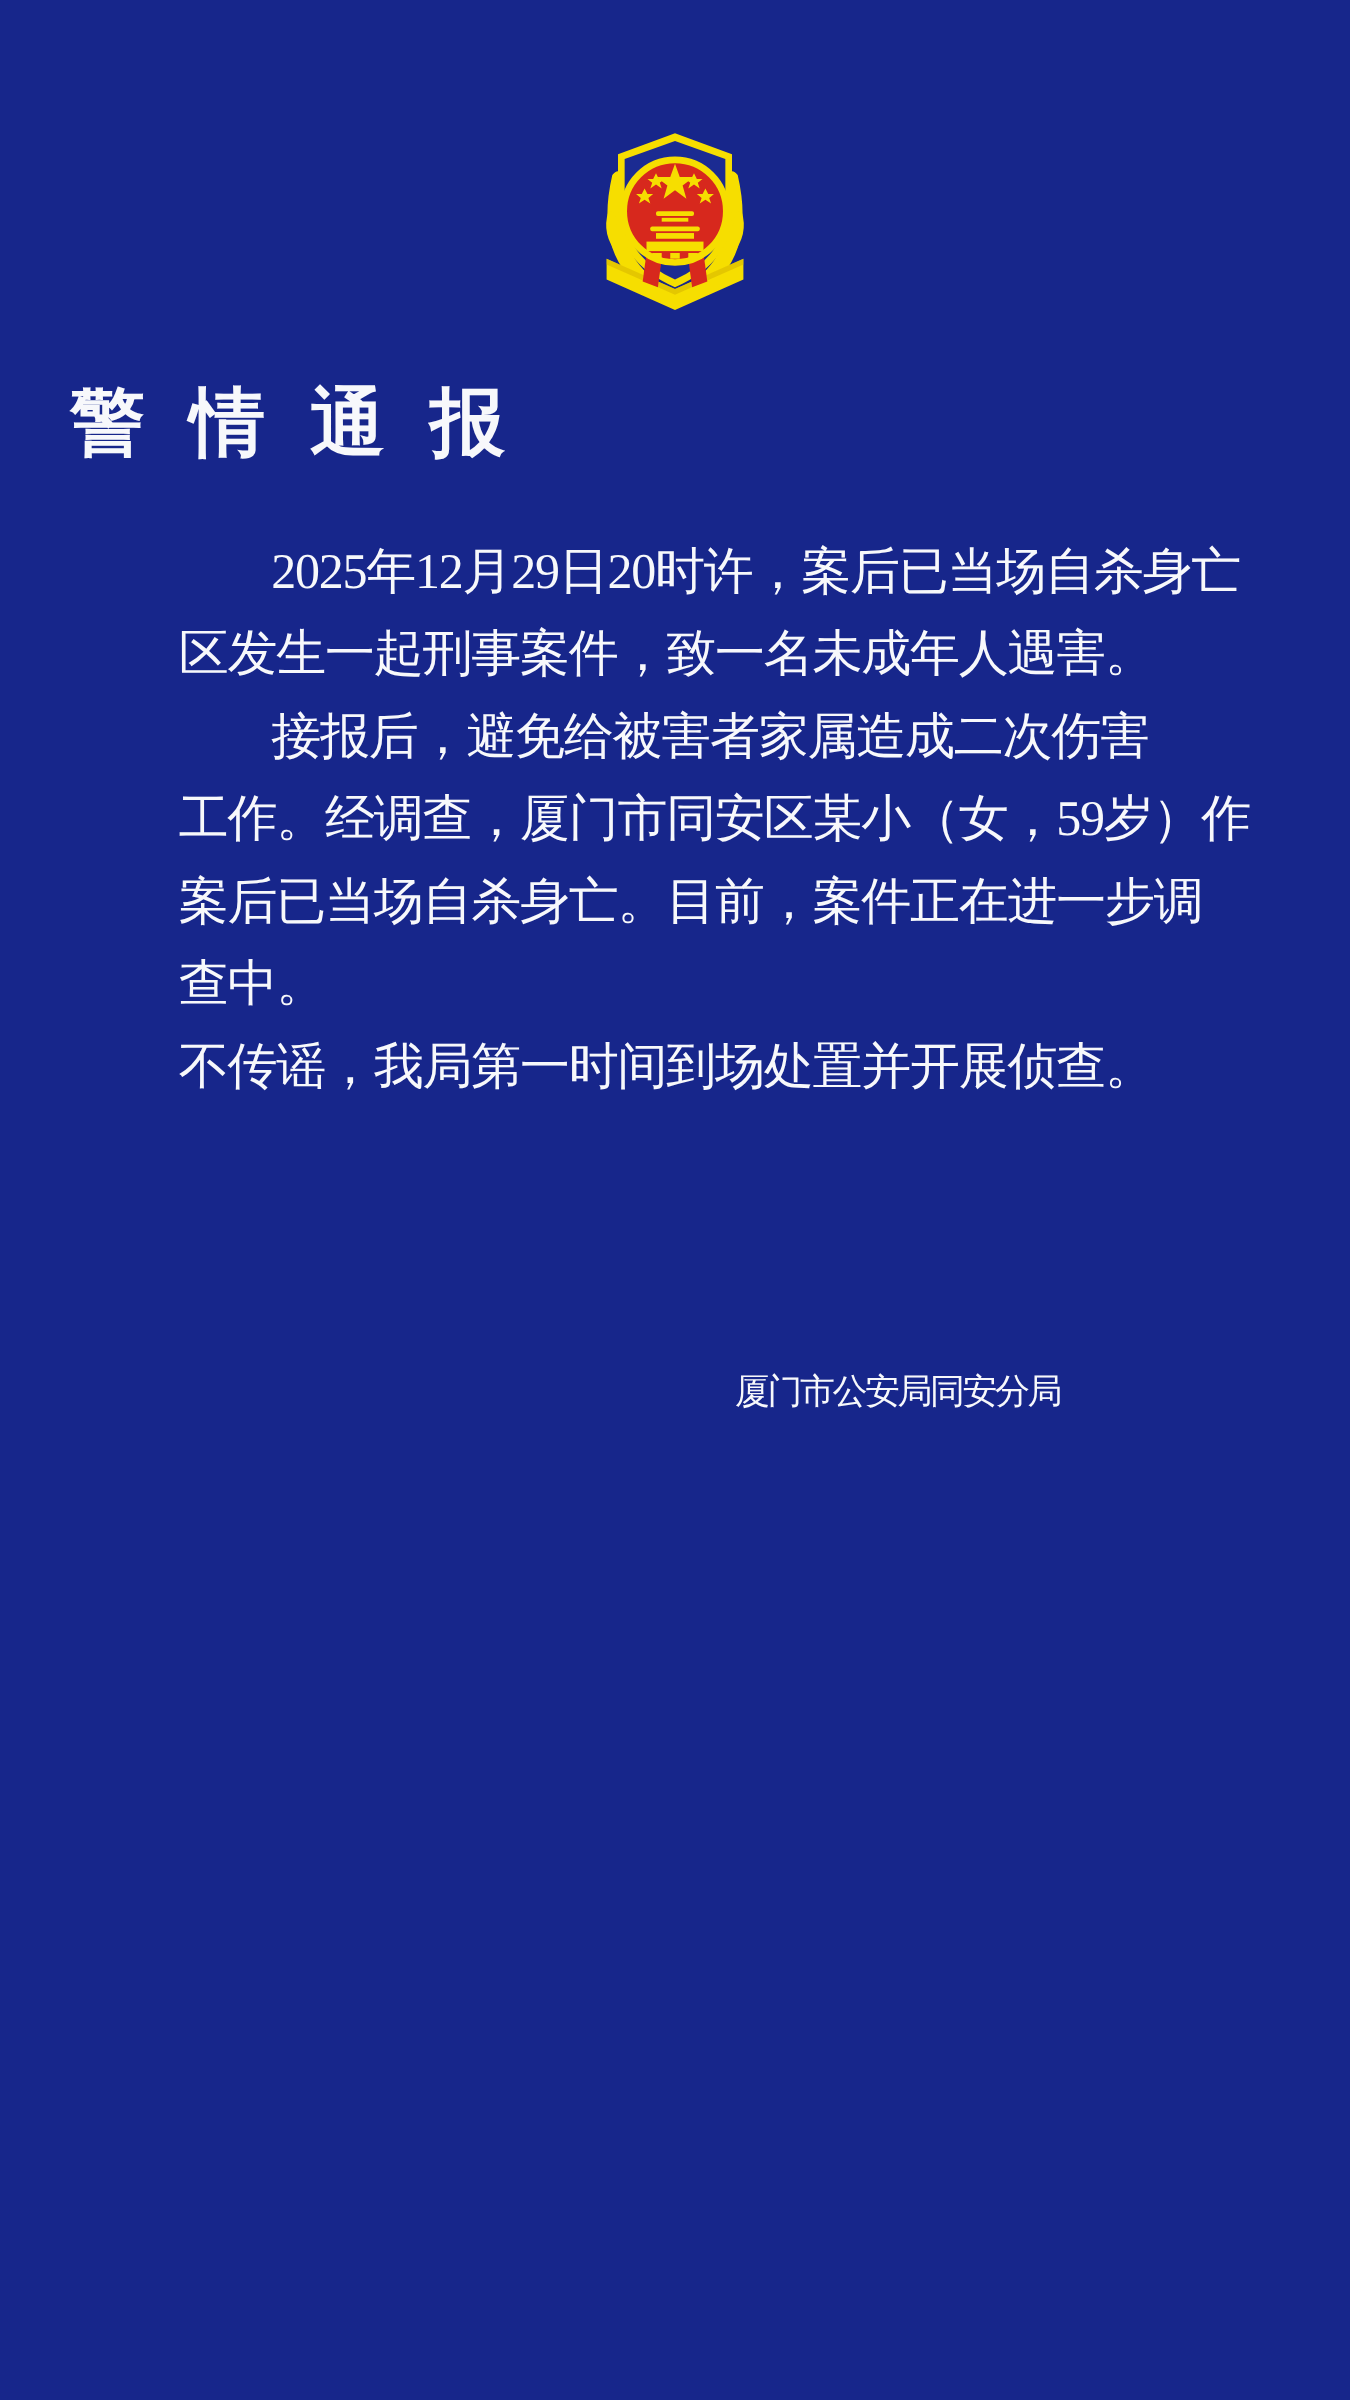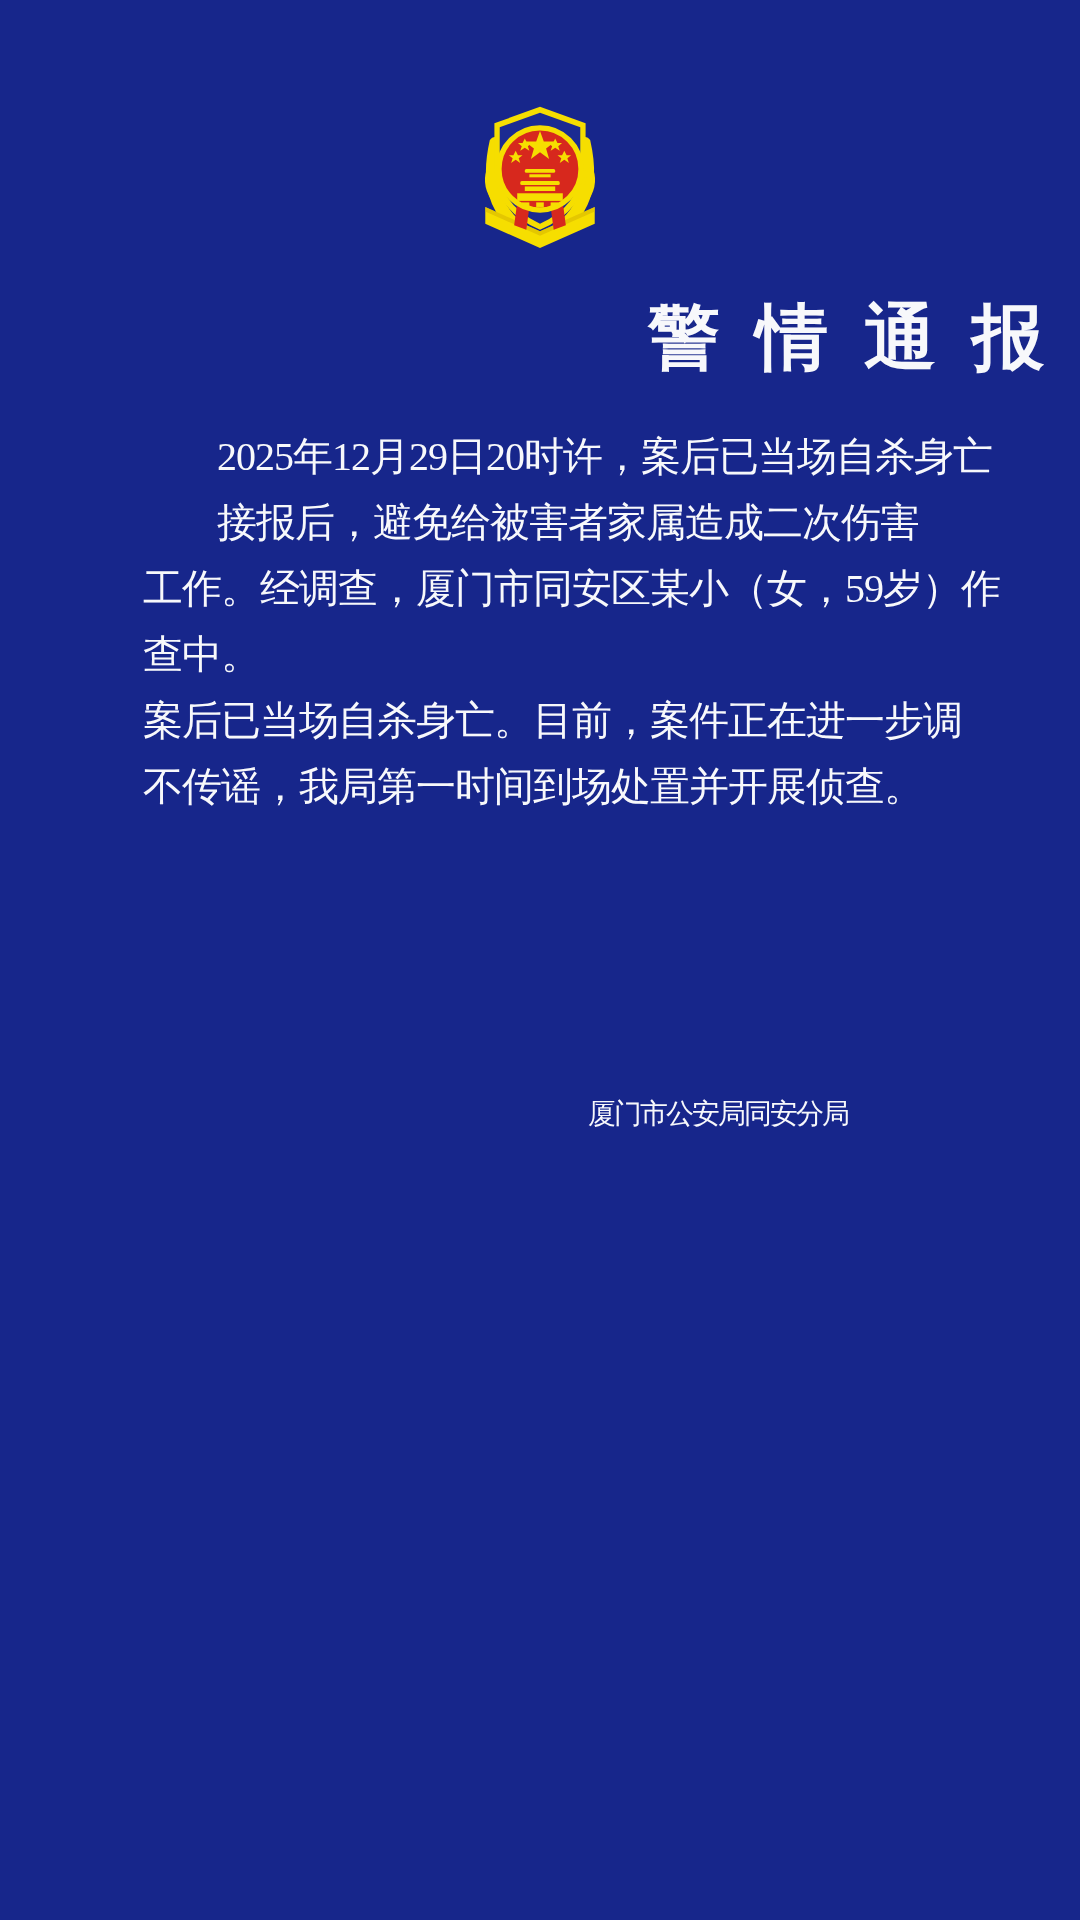--- a/index.html
+++ b/index.html
@@ -23,26 +23,26 @@
     transform: translateX(-50%);
     width: 156px;
     height: 152px;
   }
   .emblem svg { width: 100%; height: 100%; display: block; }
   .notice-title {
     position: absolute;
     top: 288px;
     left: 0;
     width: 100%;
-    text-align: right;
-    font-size: 72px;
+    text-align: left;
+    font-size: 60px;
     font-weight: bold;
     line-height: 100px;
     letter-spacing: 36px;
-    padding-left: 44px; 
+    padding-left: 56px; 
     box-sizing: border-box;
     white-space: nowrap;
   }
   .body-text {
     position: absolute;
     top: 424px;
     left: 143px;
     right: 100px;
     font-size: 40px;
     line-height: 66px;
@@ -108,24 +108,25 @@
         <rect x="95" y="140" width="10" height="6"></rect>
         <rect x="114" y="140" width="10" height="6"></rect>
       </g>
     </svg>
   </div>
 
   <div class="notice-title">警情通报</div>
 
   <div class="body-text">
     <div class="line indent">2025年12月29日20时许，案后已当场自杀身亡</div>
+    <div class="line">区发生一起刑事案件，致一名未成年人遇害。</div>
     <div class="line indent">接报后，避免给被害者家属造成二次伤害</div>
     <div class="line">工作。经调查，厦门市同安区某小（女，59岁）作</div>
+    <div class="line">案后已当场自杀身亡。目前，案件正在进一步调</div>
     <div class="line">查中。</div>
-    <div class="line">案后已当场自杀身亡。目前，案件正在进一步调</div>
     <div class="line">不传谣，我局第一时间到场处置并开展侦查。</div>
   </div>
 
   <div class="footer-block">
     <div>厦门市公安局同安分局</div>
   </div>
 
 </div>
 
 </body></html>

